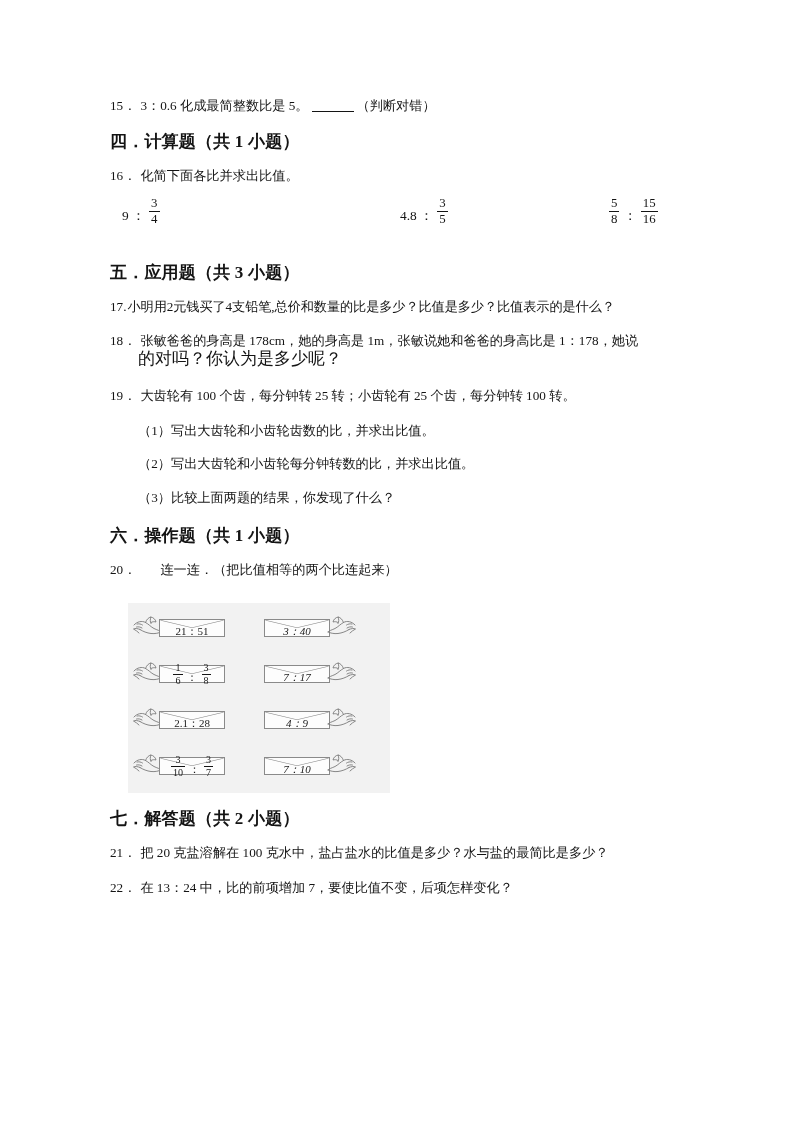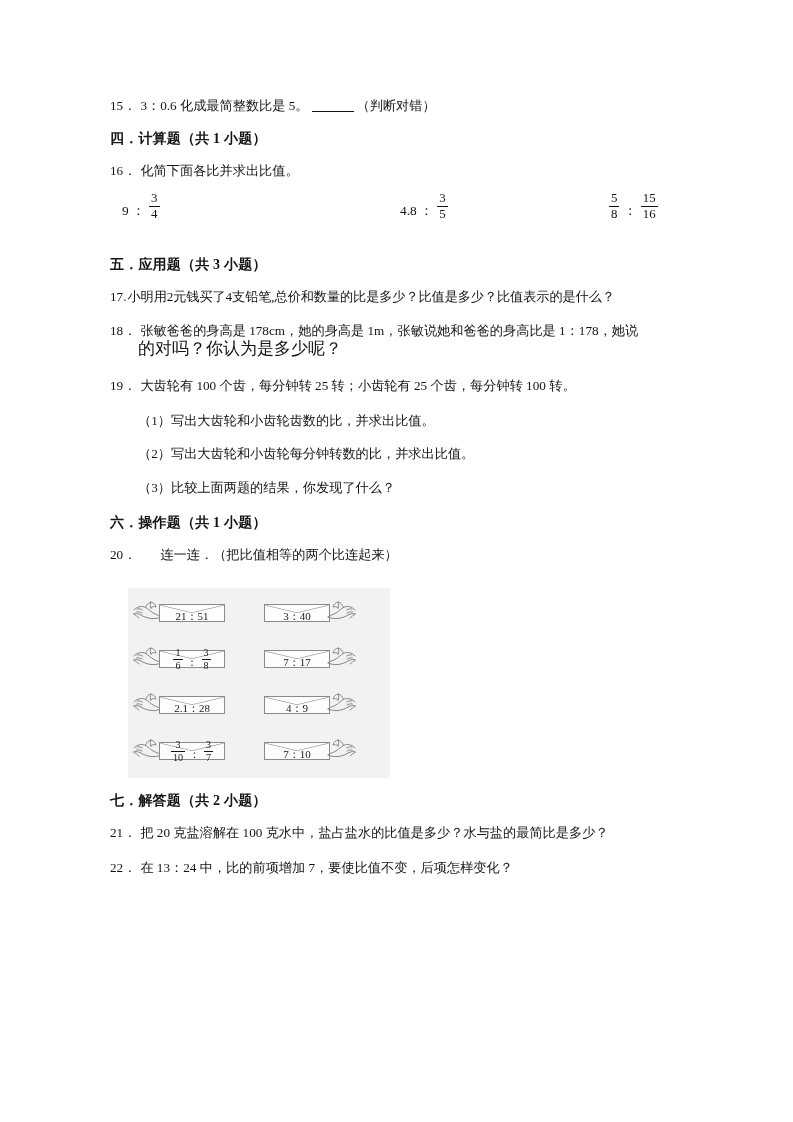--- a/index.html
+++ b/index.html
@@ -43,21 +43,21 @@
     white-space: nowrap;
     margin-right: 4px;
   }
   .qbody {
     flex: 1 1 auto;
   }
   .qline.tight .qnum { margin-right: 1px; }
   .qline.tight .qbody { letter-spacing: -0.1px; }
 
   .section-head {
-    font-size: 14px;
+    font-size: 17px;
     font-weight: bold;
     margin: 12px 0 13px 0;
     letter-spacing: 0.2px;
   }
 
   .indent-sub {
     padding-left: 28px;
     font-size: 13.2px;
     line-height: 1.55;
     margin: 0 0 13px 0;
@@ -133,21 +133,21 @@
     grid-template-columns: 1fr 1fr;
     row-gap: 8px;
     column-gap: 10px;
   }
   .match-cell {
     display: flex;
     align-items: center;
     height: 38px;
   }
   .match-cell.left { justify-content: flex-start; }
-  .match-cell.right { justify-content: flex-start; }
+  .match-cell.right { justify-content: flex-start; font-style: italic; }
 
   .dove {
     flex: 0 0 auto;
     width: 30px;
     height: 26px;
     display: block;
   }
   .dove.flip { transform: scaleX(-1); }
 
   .envelope {

